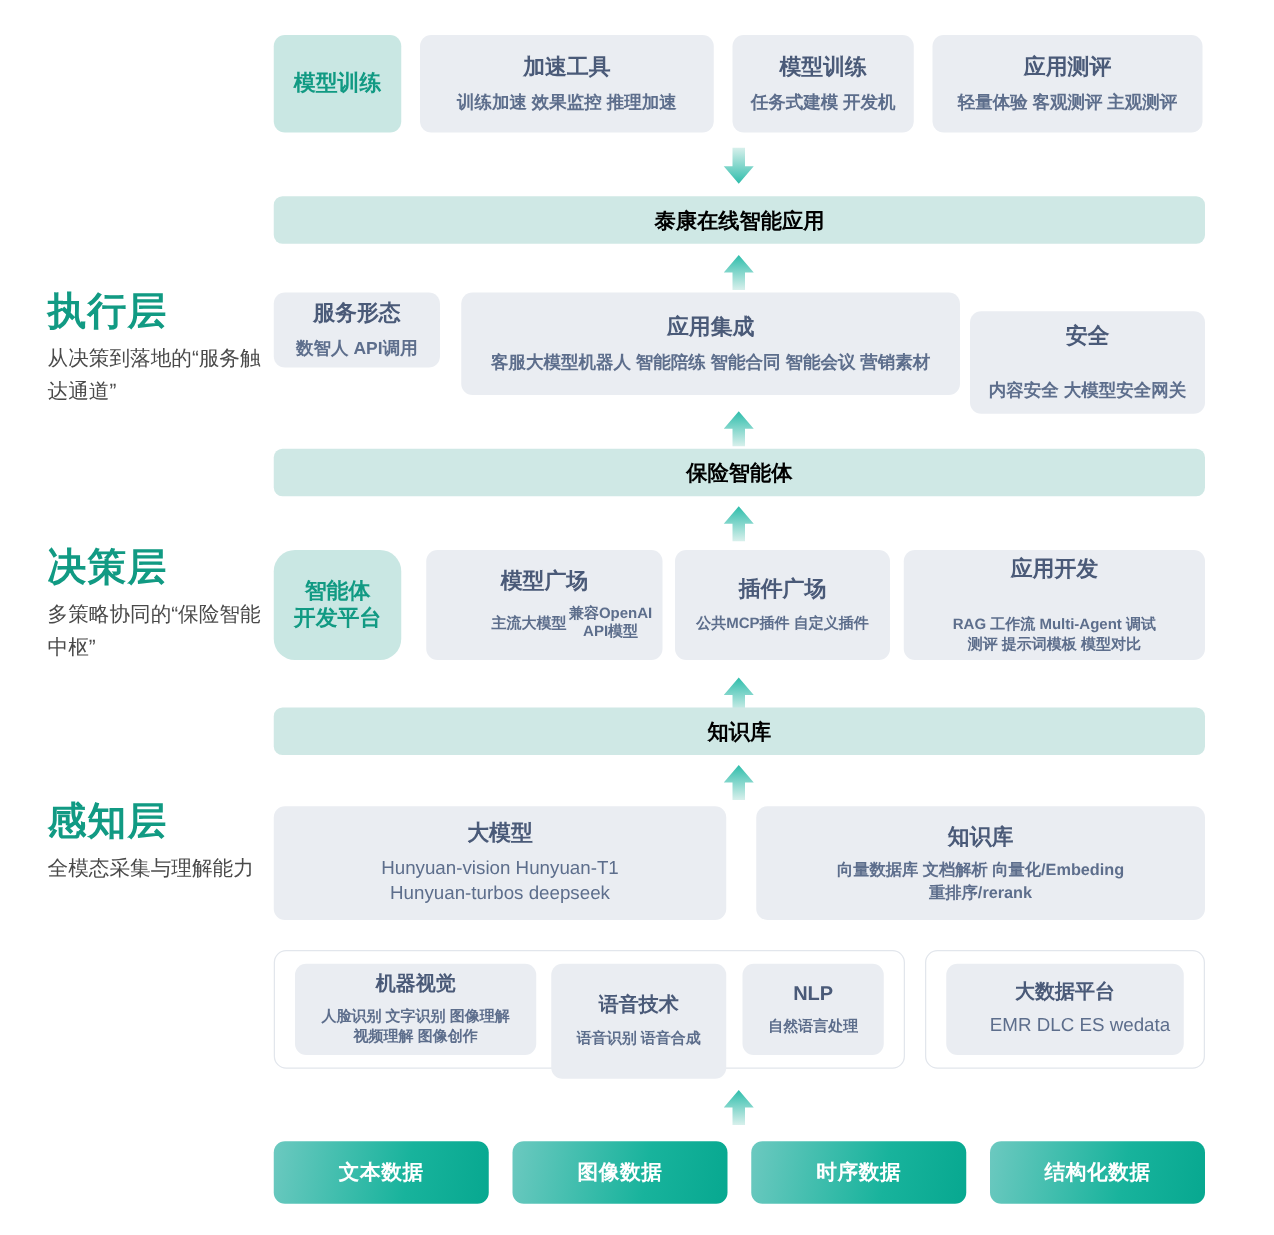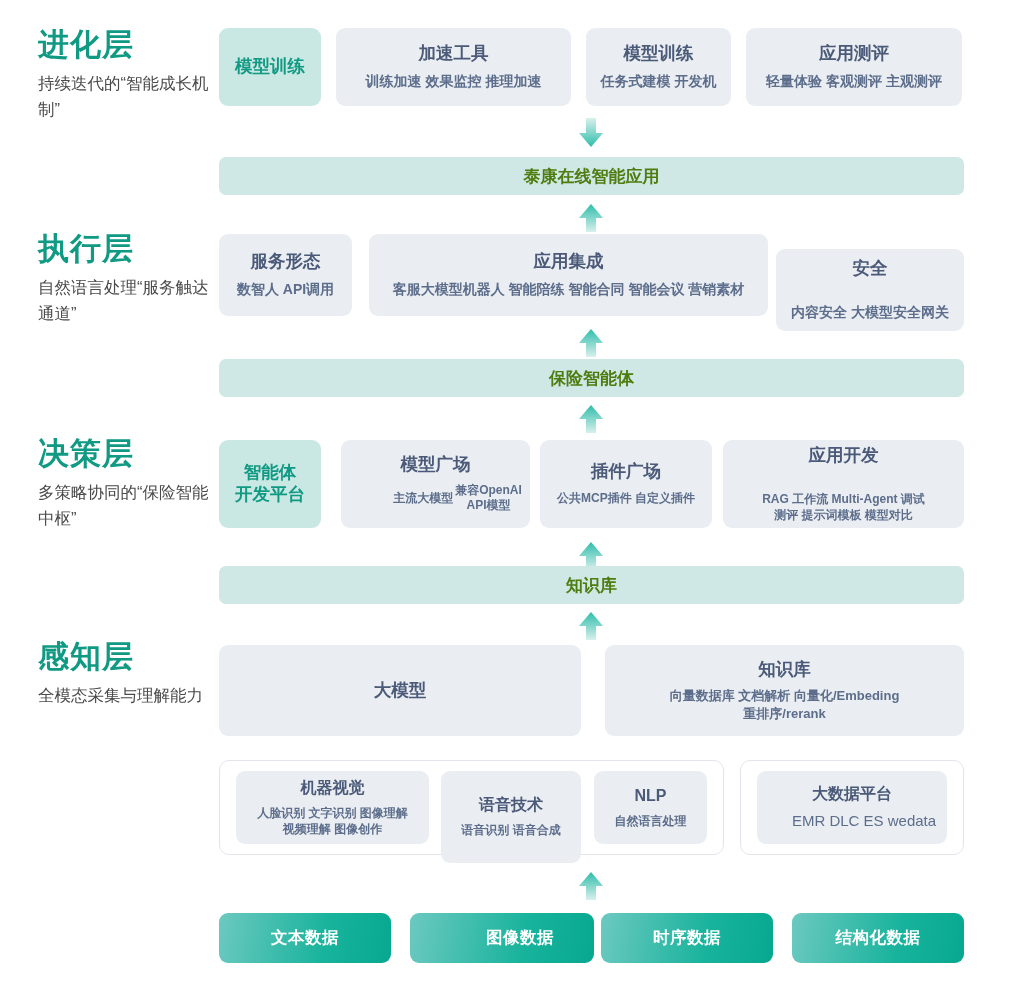--- a/index.html
+++ b/index.html
@@ -51,21 +51,21 @@
   .sub-row{display:flex;align-items:center;justify-content:center;gap:2px;
            margin-top:7px;margin-left:44px;}
   .sub-row span{font-size:12px;color:#5d6e8c;line-height:1.3;font-weight:bold;}
 
   
   .bar{
     position:absolute;left:219px;width:745px;height:38px;
     background:#cfe8e5;border-radius:7px;
     display:flex;align-items:center;justify-content:center;
   }
-  .bar-label{font-size:17px;font-weight:bold;color:#4d7c0f;}
+  .bar-label{font-size:17px;font-weight:bold;color:#000000;}
 
   
   .arrow{position:absolute;width:28px;height:30px;}
   .arrow svg{display:block;width:28px;height:30px;}
 
   
   .group{
     position:absolute;border:1px solid #e2e6ec;border-radius:10px;
     box-sizing:border-box;background:#ffffff;
   }
@@ -76,27 +76,23 @@
     display:flex;align-items:center;justify-content:center;
     background:linear-gradient(100deg,#6cc9c0 0%,#18b39c 62%,#07a890 100%);
   }
   .chip-label{font-size:16.5px;font-weight:bold;color:#ffffff;letter-spacing:.5px;}
 </style>
 </head>
 <body>
 
 <div class="page">
 
-  <div class="layer-label" style="top:28px;">
-    <div class="layer-title">进化层</div>
-    <div class="layer-sub">持续迭代的“智能成长机制”</div>
-  </div>
   <div class="layer-label" style="top:232px;">
     <div class="layer-title">执行层</div>
-    <div class="layer-sub">自然语言处理“服务触达通道”</div>
+    <div class="layer-sub">从决策到落地的“服务触达通道”</div>
   </div>
   <div class="layer-label" style="top:437px;">
     <div class="layer-title">决策层</div>
     <div class="layer-sub">多策略协同的“保险智能中枢”</div>
   </div>
   <div class="layer-label" style="top:640px;">
     <div class="layer-title">感知层</div>
     <div class="layer-sub">全模态采集与理解能力</div>
   </div>
 
@@ -140,21 +136,21 @@
       <defs>
           <linearGradient id="gu1" x1="0" y1="1" x2="0" y2="0">
         <stop offset="0%" stop-color="#d8f0ec"></stop>
             <stop offset="100%" stop-color="#2ebdab"></stop>
       </linearGradient>
         </defs>
       <path d="M14 1 L26 15 h-7 v14 H9 V15 H2 Z" fill="url(#gu1)"></path>
     </svg>
   </div>
 
-  <div class="box" style="left:219px;top:234px;width:133px;height:82px;">
+  <div class="box" style="left:219px;top:234px;width:133px;height:60px;">
     <div class="box-title">服务形态</div>
     <div class="box-sub">数智人  API调用</div>
   </div>
 
   <div class="box" style="left:369px;top:234px;width:399px;height:82px;">
     <div class="box-title">应用集成</div>
     <div class="box-sub">客服大模型机器人 智能陪练 智能合同 智能会议 营销素材</div>
   </div>
 
   <div class="box" style="left:776px;top:249px;width:188px;height:82px;gap:17px;">
@@ -183,21 +179,21 @@
       <defs>
           <linearGradient id="gu3" x1="0" y1="1" x2="0" y2="0">
         <stop offset="0%" stop-color="#d8f0ec"></stop>
             <stop offset="100%" stop-color="#2ebdab"></stop>
       </linearGradient>
         </defs>
       <path d="M14 1 L26 15 h-7 v14 H9 V15 H2 Z" fill="url(#gu3)"></path>
     </svg>
   </div>
 
-  <div class="box teal" style="left:219px;top:440px;width:102px;height:88px;">
+  <div class="box teal" style="left:219px;top:440px;width:102px;height:88px;border-radius:17px;">
     <div class="box-title" style="white-space:pre-line;">智能体
 开发平台</div>
   </div>
 
   <div class="box" style="left:341px;top:440px;width:189px;height:88px;">
     <div class="box-title">模型广场</div>
     <div class="sub-row">
       <span>主流大模型</span>
       <span style="white-space:pre-line;">兼容OpenAI
 API模型</span>
@@ -238,20 +234,22 @@
         <stop offset="0%" stop-color="#d8f0ec"></stop>
             <stop offset="100%" stop-color="#2ebdab"></stop>
       </linearGradient>
         </defs>
       <path d="M14 1 L26 15 h-7 v14 H9 V15 H2 Z" fill="url(#gu5)"></path>
     </svg>
   </div>
 
   <div class="box" style="left:219px;top:645px;width:362px;height:91px;">
     <div class="box-title">大模型</div>
+    <div class="box-sub thin" style="white-space:pre-line;font-size:15px;">Hunyuan-vision Hunyuan-T1
+Hunyuan-turbos deepseek</div>
   </div>
 
   <div class="box" style="left:605px;top:645px;width:359px;height:91px;">
     <div class="box-title">知识库</div>
     <div class="box-sub" style="white-space:pre-line;font-size:13px;">向量数据库 文档解析 向量化/Embeding
 重排序/rerank</div>
   </div>
 
   <div class="group" style="left:219px;top:760px;width:505px;height:95px;"></div>
   <div class="group" style="left:740px;top:760px;width:224px;height:95px;"></div>
@@ -285,21 +283,21 @@
             <stop offset="100%" stop-color="#2ebdab"></stop>
       </linearGradient>
         </defs>
       <path d="M14 1 L26 15 h-7 v14 H9 V15 H2 Z" fill="url(#gu6)"></path>
     </svg>
   </div>
 
   <div class="chip" style="left:219px;top:913px;width:172px;">
     <span class="chip-label">文本数据</span>
   </div>
-  <div class="chip" style="left:410px;top:913px;width:148px;padding-left:36px;">
+  <div class="chip" style="left:410px;top:913px;width:172px;">
     <span class="chip-label">图像数据</span>
   </div>
   <div class="chip" style="left:601px;top:913px;width:172px;">
     <span class="chip-label">时序数据</span>
   </div>
   <div class="chip" style="left:792px;top:913px;width:172px;">
     <span class="chip-label">结构化数据</span>
   </div>
 
 </div>

